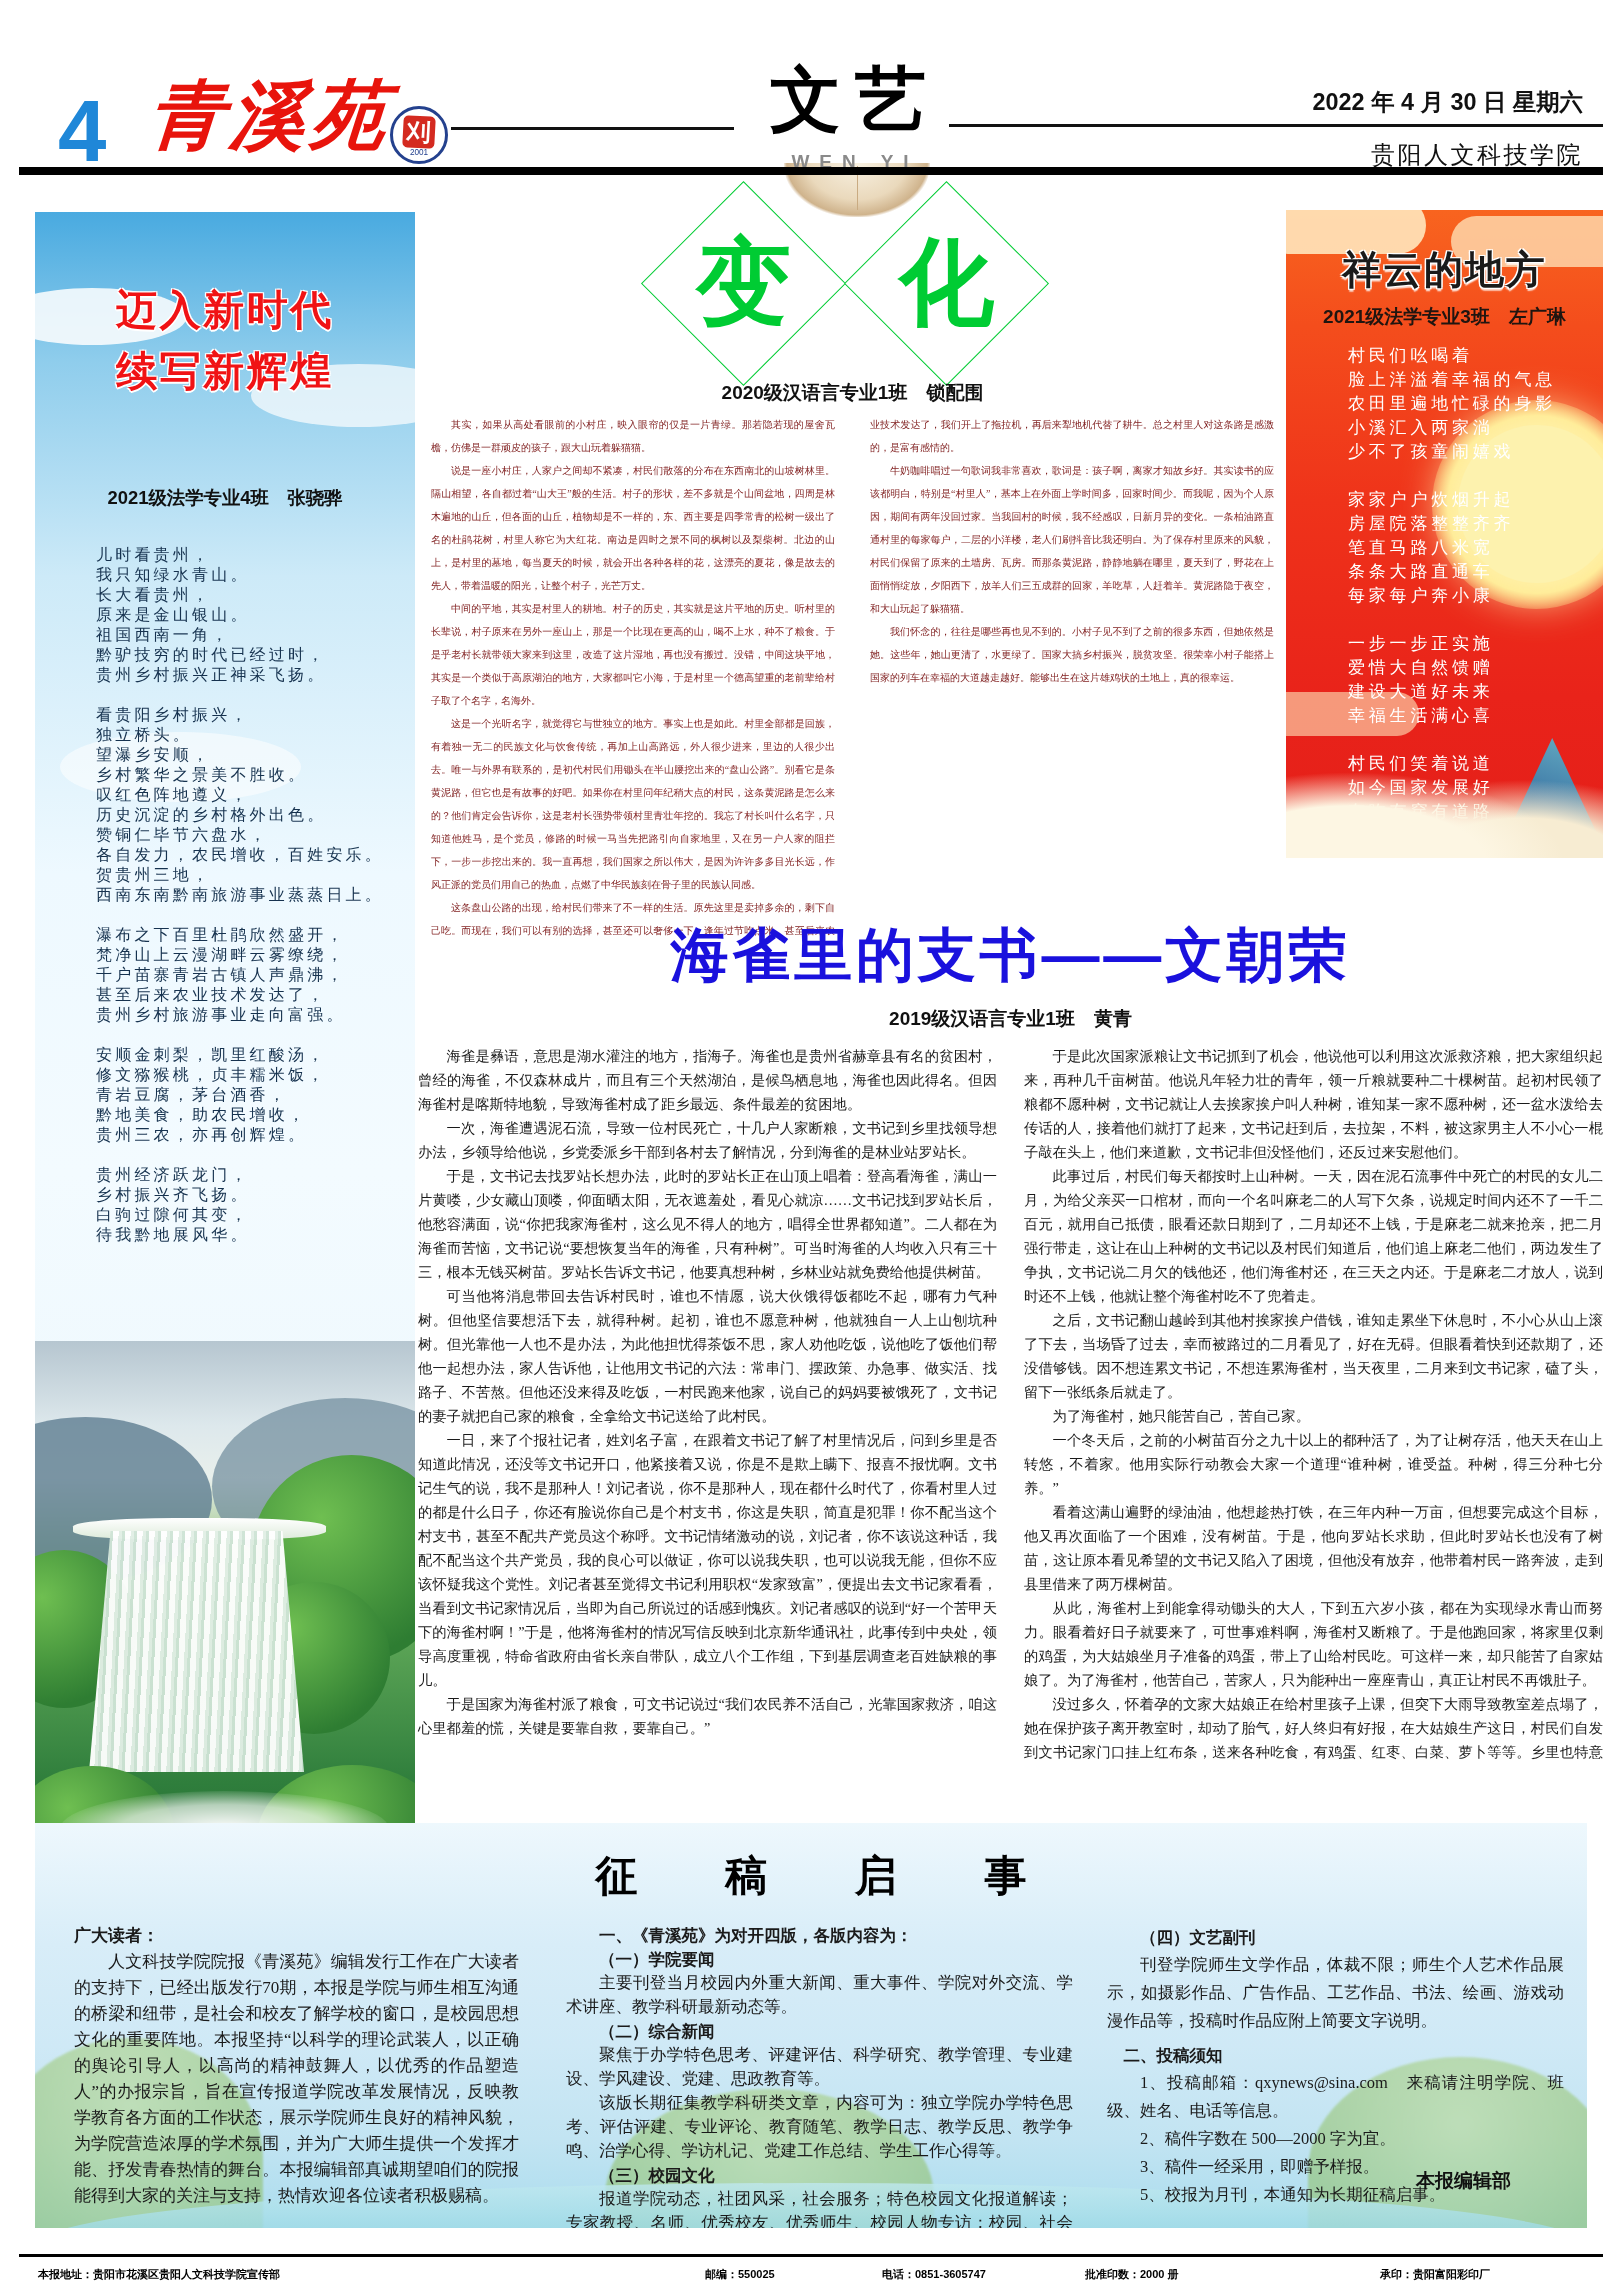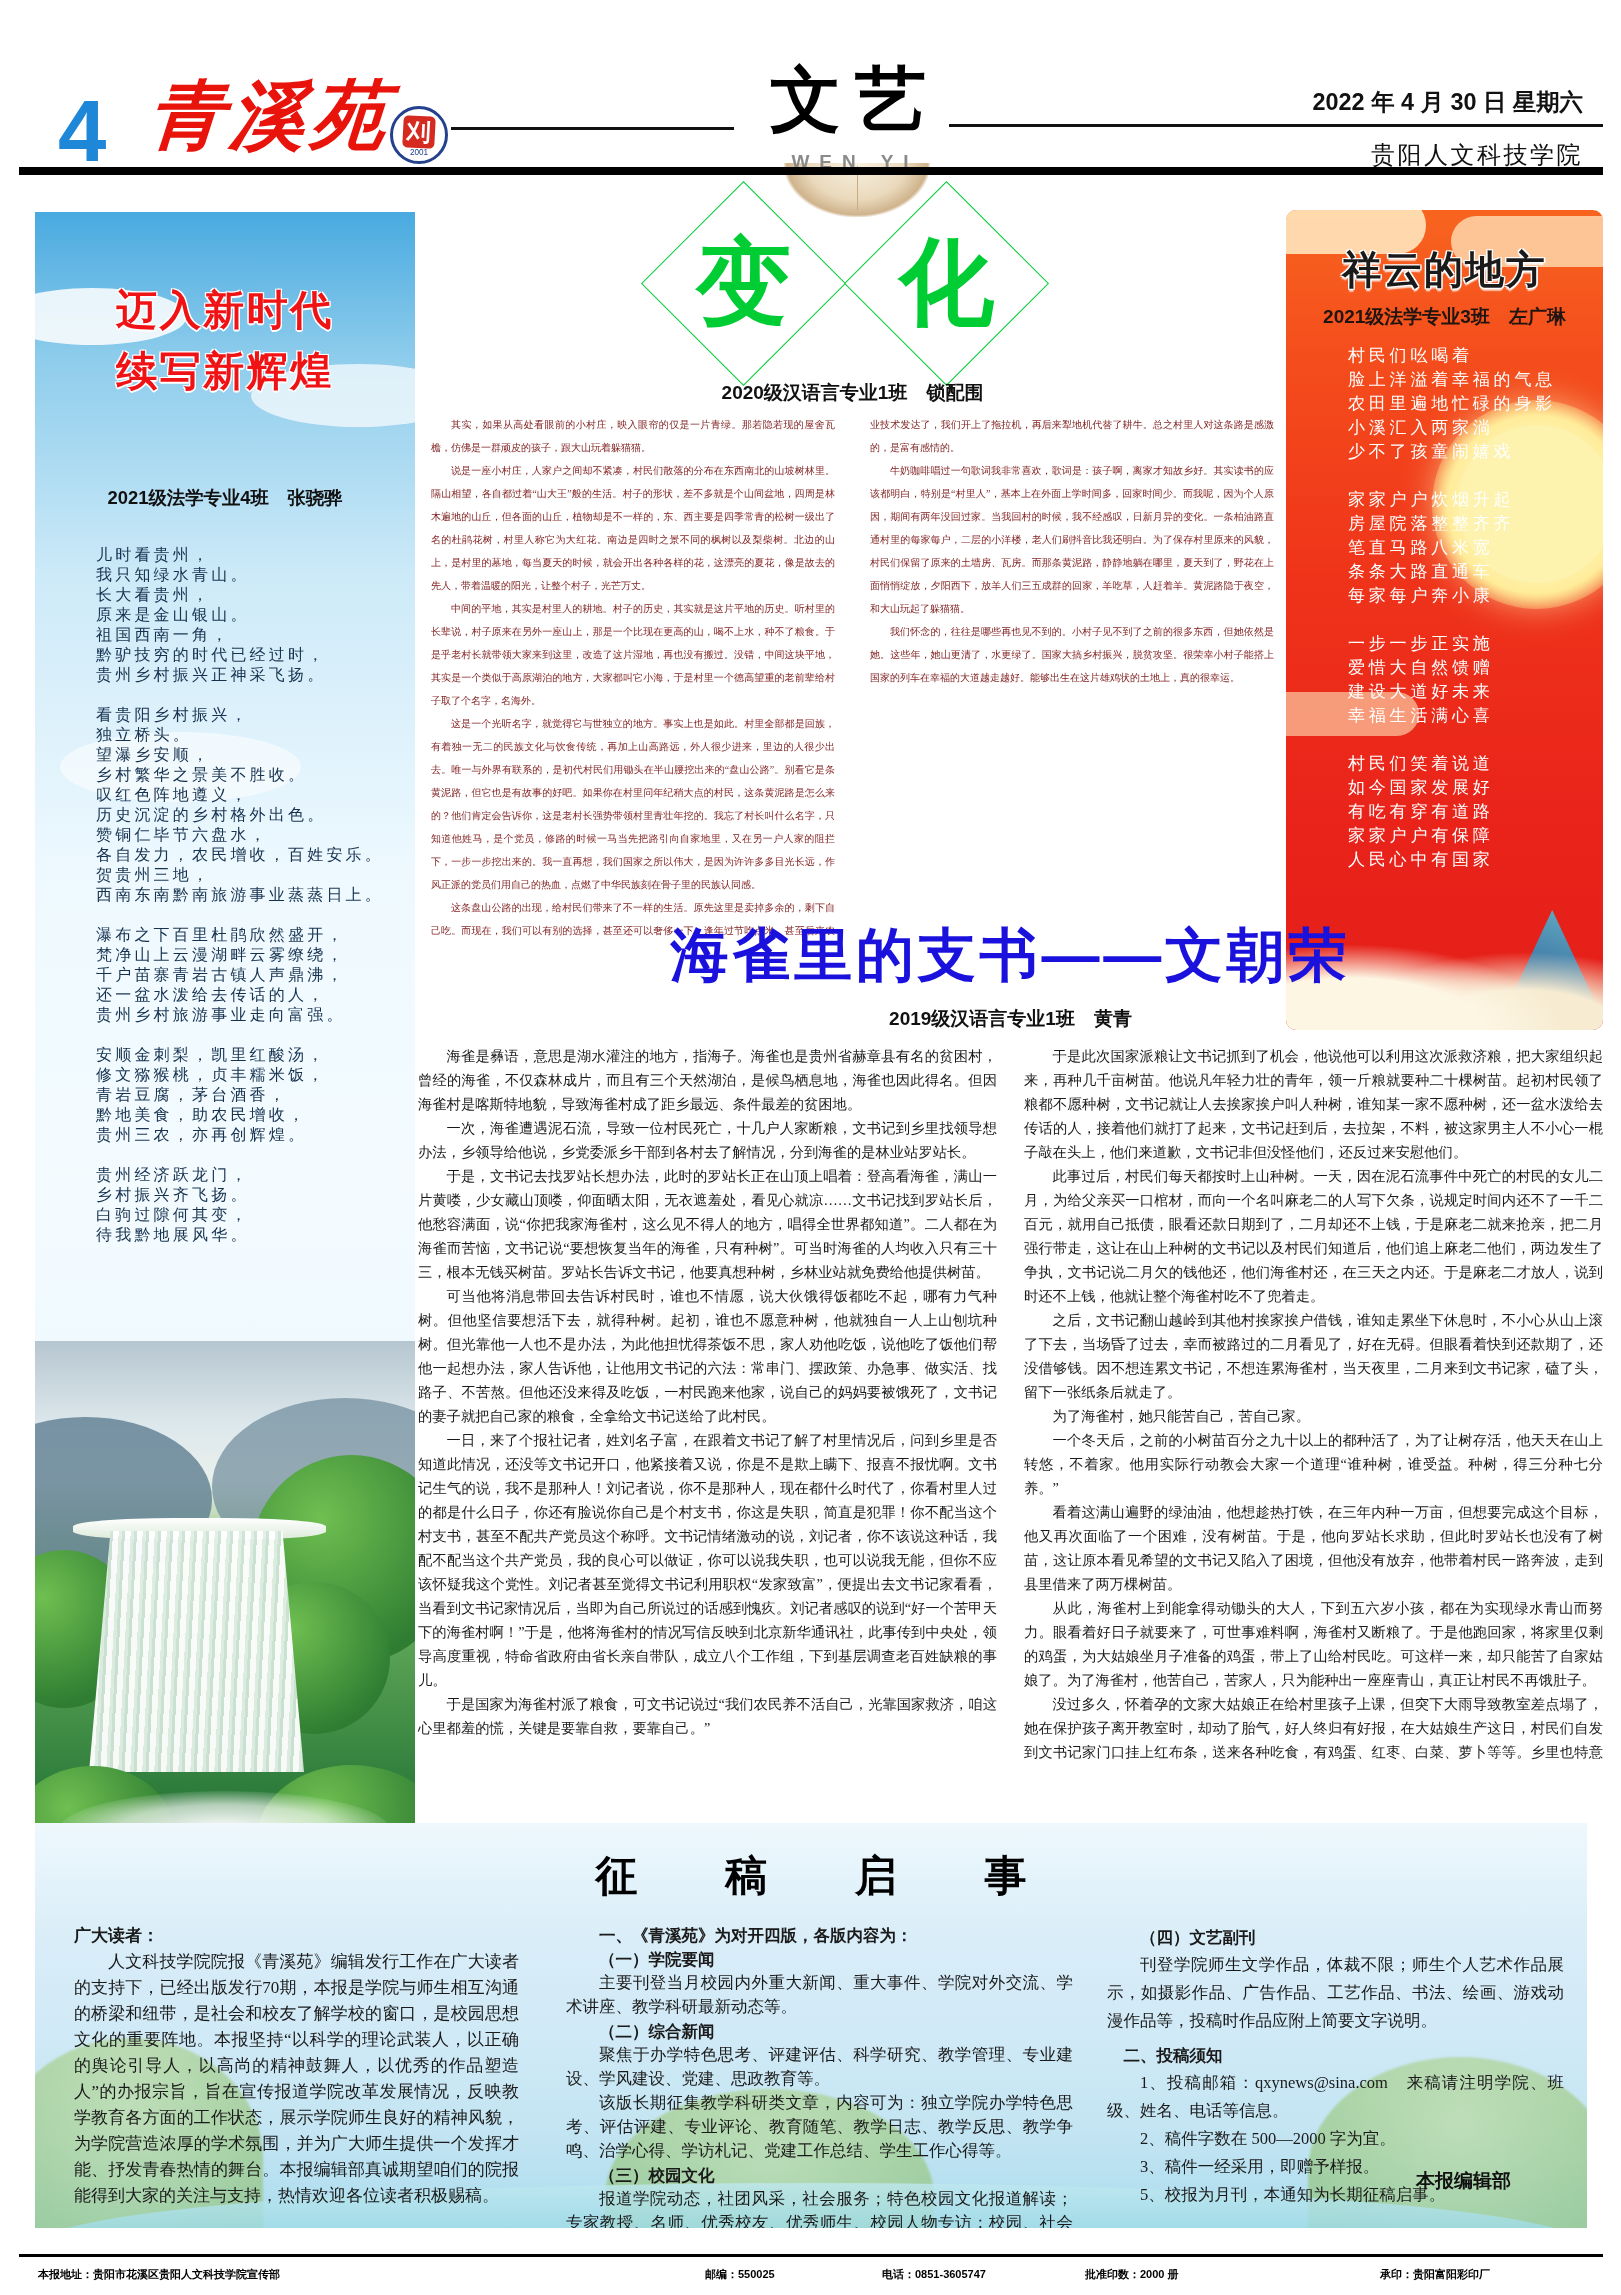--- a/index.html
+++ b/index.html
@@ -68,22 +68,22 @@
                 display:flex;align-items:center;justify-content:center;
                 font-size:95px;font-weight:bold;color:#00cc33;}
   .bh-byline{left:431px;top:380px;width:843px;text-align:center;
              font-family:"Liberation Sans",sans-serif;font-weight:bold;font-size:19px;}
   .bh-text{left:431px;top:413px;width:843px;height:546px;
            column-count:2;column-gap:35px;column-fill:auto;
            font-size:10px;line-height:23px;text-align:justify;color:#7f1d1d;}
   .para{margin:0;text-indent:2em;}
 
   
-  .red-panel{left:1286px;top:210px;width:317px;height:820px;overflow:hidden;color:#fff;
-     background:linear-gradient(180deg,#f8641f 0%,#f44d1c 18%,#ef331a 45%,#e9231a 75%,#e41f19 100%);border-radius:10px;}
+  .red-panel{left:1286px;top:210px;width:317px;height:648px;overflow:hidden;color:#fff;
+     background:linear-gradient(180deg,#f8641f 0%,#f44d1c 18%,#ef331a 45%,#e9231a 75%,#e41f19 100%);}
   .sun{position:absolute;right:-38px;top:190px;width:209px;height:209px;border-radius:50%;
        background:radial-gradient(circle,#fff9cf 0%,#ffeFA0 45%,#ffe98a 60%,rgba(255,233,138,0) 76%);}
   .sun-core{position:absolute;right:-12.7px;top:215px;width:158px;height:158px;border-radius:50%;
             background:#fdf2ae;box-shadow:0 0 38px 19px rgba(255,240,170,.8);}
   .rcloud{position:absolute;background:#ffe7bd;border-radius:38px;opacity:.9;}
   .rp-title{position:absolute;left:0;right:0;top:33px;text-align:center;font-weight:bold;
             font-size:39px;letter-spacing:1.9px;color:#1a1a1a;
             text-shadow:1.3px 1.3px 0 #fff,-1.3px -1.3px 0 #fff,1.3px -1.3px 0 #fff,-1.3px 1.3px 0 #fff,0 2.5px 1.3px rgba(255,255,255,.8);}
   .rp-byline{position:absolute;left:0;right:0;top:94px;text-align:center;font-weight:bold;
              font-size:19px;color:#201510;font-family:"Liberation Sans",sans-serif;}
@@ -174,21 +174,21 @@
       <div class="pline">叹红色阵地遵义，</div>
       <div class="pline">历史沉淀的乡村格外出色。</div>
       <div class="pline">赞铜仁毕节六盘水，</div>
       <div class="pline">各自发力，农民增收，百姓安乐。</div>
       <div class="pline">贺贵州三地，</div>
       <div class="pline">西南东南黔南旅游事业蒸蒸日上。</div>
       <div class="pline"></div>
       <div class="pline">瀑布之下百里杜鹃欣然盛开，</div>
       <div class="pline">梵净山上云漫湖畔云雾缭绕，</div>
       <div class="pline">千户苗寨青岩古镇人声鼎沸，</div>
-      <div class="pline">还一盆水泼给去传话的人，</div>
+      <div class="pline">甚至后来农业技术发达了，</div>
       <div class="pline">贵州乡村旅游事业走向富强。</div>
       <div class="pline"></div>
       <div class="pline">安顺金刺梨，凯里红酸汤，</div>
       <div class="pline">修文猕猴桃，贞丰糯米饭，</div>
       <div class="pline">青岩豆腐，茅台酒香，</div>
       <div class="pline">黔地美食，助农民增收，</div>
       <div class="pline">贵州三农，亦再创辉煌。</div>
       <div class="pline"></div>
       <div class="pline">贵州经济跃龙门，</div>
       <div class="pline">乡村振兴齐飞扬。</div>

